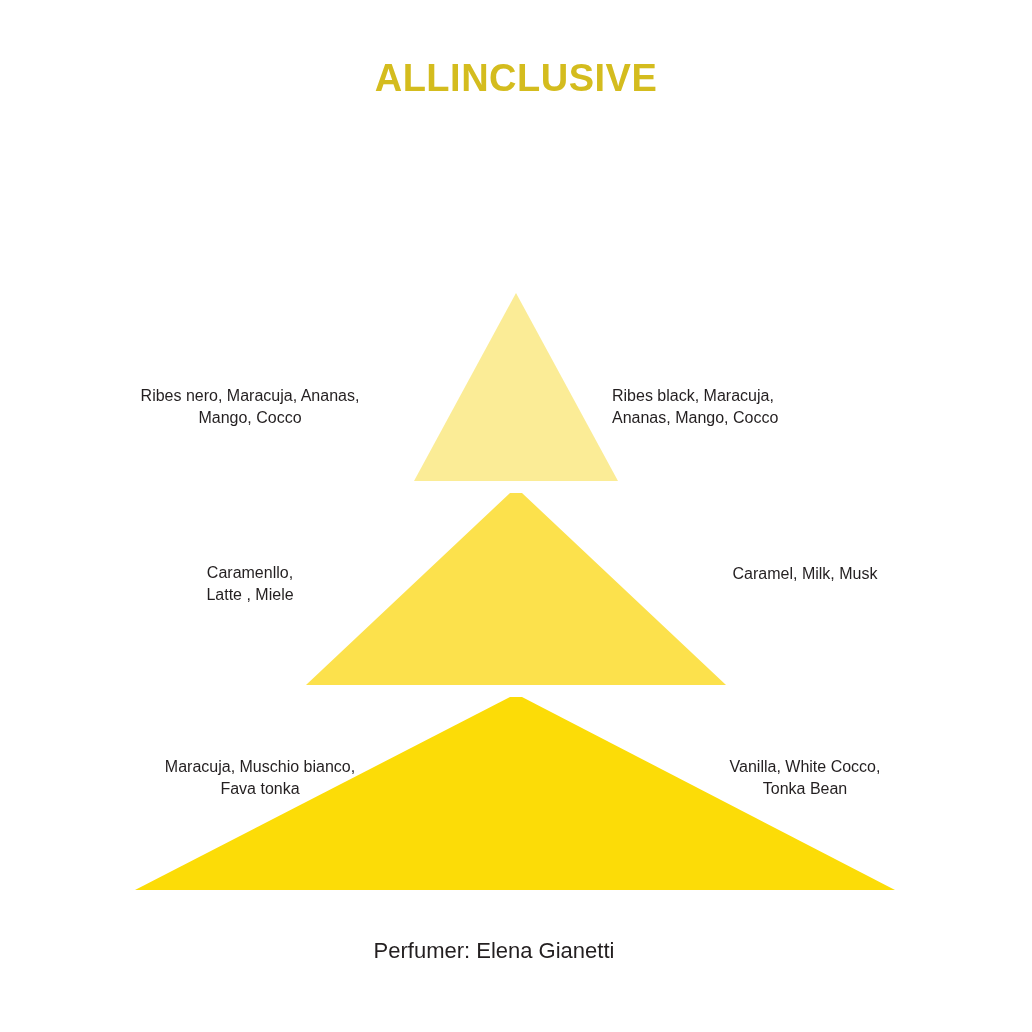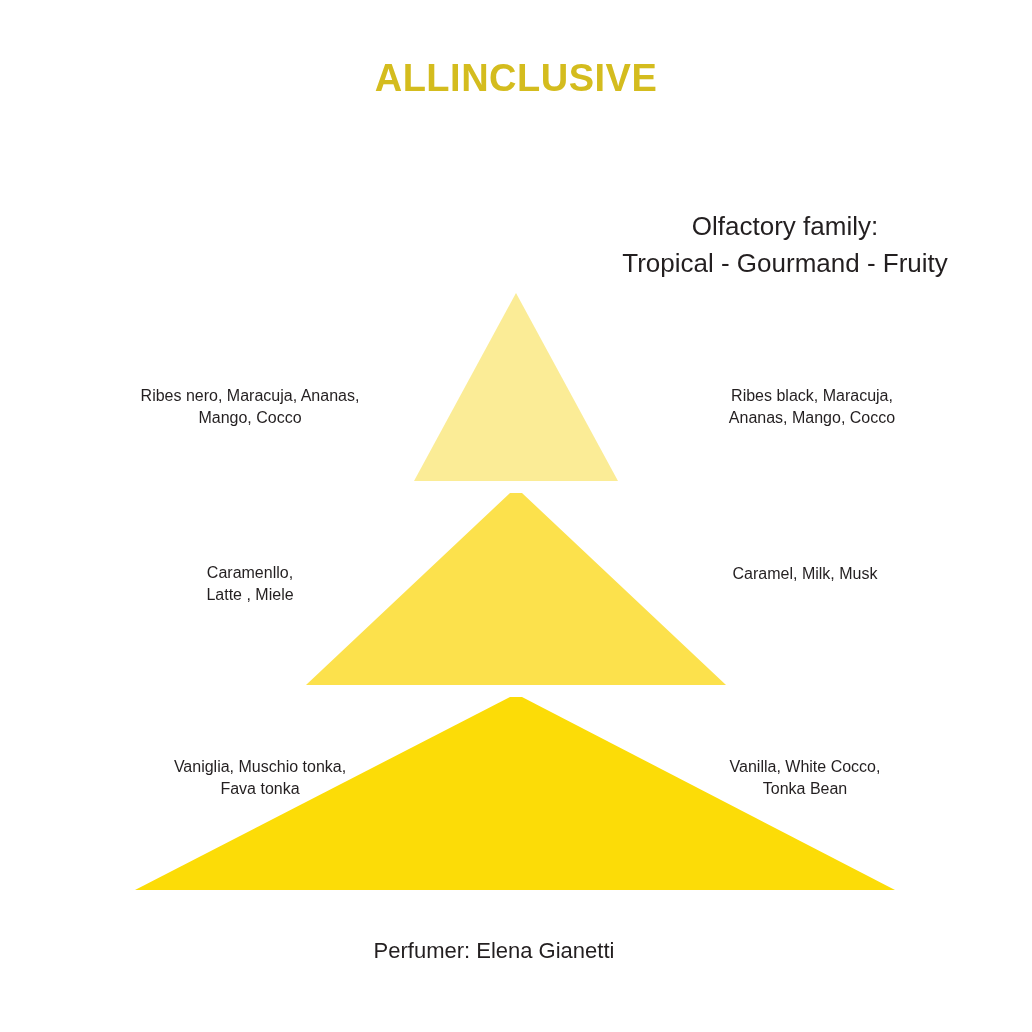--- a/index.html
+++ b/index.html
@@ -73,21 +73,21 @@
   #top-it {
     left: 28px;
     top: 385px;
     width: 444px;
     text-align: center;
   }
   #top-en {
     left: 612px;
     top: 385px;
     width: 400px;
-    text-align: center;
+    text-align: left;
   }
 
   #mid-it {
     left: 110px;
     top: 562px;
     width: 280px;
     text-align: center;
   }
   #mid-en {
     left: 640px;
@@ -129,35 +129,33 @@
   <svg id="pyramid" viewBox="0 0 1032 1032">
 
     <polygon points="516,293 618,481 414,481" fill="#fbec96"></polygon>
 
     <polygon points="510,493 522,493 726,685 306,685" fill="#fce14c"></polygon>
 
     <polygon points="510,697 522,697 895,890 135,890" fill="#fcdc07"></polygon>
   </svg>
 
 
-  <div class="family-block" id="family-en">Olfactory family:
-Tropical - Gourmand - Fruity</div>
 
   <div class="note-block" id="top-it">Ribes nero, Maracuja, Ananas,
 Mango, Cocco</div>
 
   <div class="note-block" id="top-en">Ribes black, Maracuja,
 Ananas, Mango, Cocco</div>
 
   <div class="note-block" id="mid-it">Caramenllo,
 Latte , Miele</div>
 
   <div class="note-block" id="mid-en">Caramel, Milk, Musk</div>
 
-  <div class="note-block" id="base-it">Vaniglia, Muschio tonka,
+  <div class="note-block" id="base-it">Maracuja, Muschio bianco,
 Fava tonka</div>
 
   <div class="note-block" id="base-en">Vanilla, White Cocco,
 Tonka Bean</div>
 
   <div id="perfumer">Perfumer: Elena Gianetti</div>
 
 </div>
 
 </body></html>

